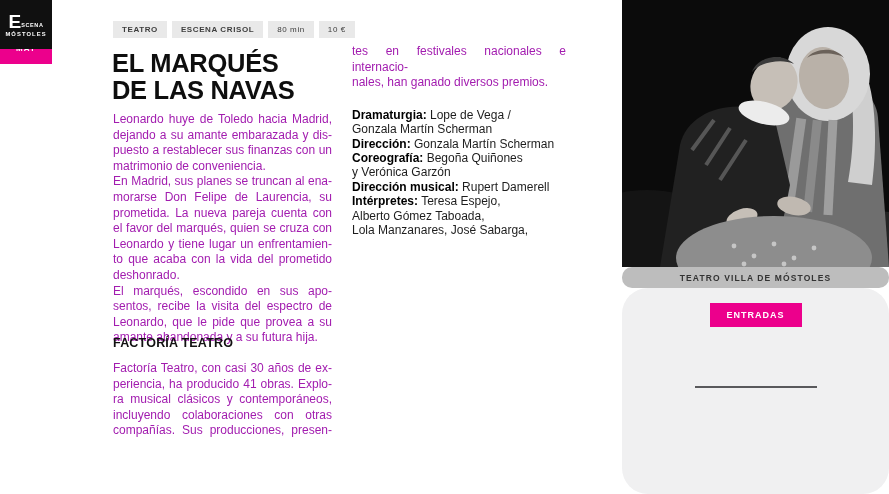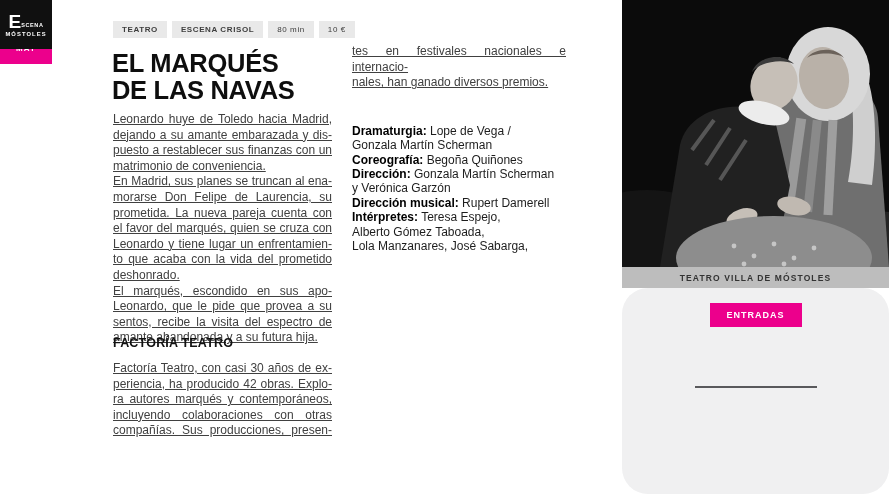--- a/index.html
+++ b/index.html
@@ -40,50 +40,50 @@
     background:#e9e9e9; color:#3d3d3d; font-size:8px; letter-spacing:.6px;
     padding:4px 9px; white-space:nowrap; font-weight:400;
   }
   .chip-strong { font-weight:bold; }
 
   
   .title {
     position:absolute; left:112px; top:50px; width:240px;
     font-size:25.5px; font-weight:bold; line-height:27px; letter-spacing:-.3px; color:#0e0e0e;
   }
-  .col-text { font-size:12px; line-height:15.6px; color:#404040;text-decoration:underline; }
+  .col-text { font-size:12px; line-height:15.6px; color:#a21caf; }
   .jline { text-align:justify; text-align-last:justify; white-space:normal; }
   .lline { text-align:left; }
   .synopsis { position:absolute; left:113px; top:112px; width:219px; }
   .section-heading {
     position:absolute; left:113px; top:336px; font-size:12.5px; font-weight:bold;
     letter-spacing:.2px; color:#111;
   }
   .company { position:absolute; left:113px; top:361px; width:219px; }
   .col2 { position:absolute; left:352px; top:44px; width:214px; }
-  .credits { margin-top:33px; font-size:12px; line-height:14.4px; }
+  .credits { margin-top:17px; font-size:12px; line-height:14.4px; }
   .credit-line b { color:#000; }
 
   
   .footer {
     position:absolute; left:113px; top:455px; display:flex; align-items:baseline; gap:5px;
     font-size:9px; font-weight:bold; color:#9e9e9e; letter-spacing:.5px; white-space:nowrap;
   }
   .footer .serif-it {
     font-family:"Liberation Serif", serif; font-style:italic; font-weight:400;
     font-size:9.5px; letter-spacing:0; color:#b3b3b3;
   }
   .footer .sep { font-weight:400; color:#b3b3b3; }
 
   
   .right-panel { position:absolute; left:622px; top:0; width:267px; height:494px; }
   .photo { width:267px; height:267px; background:#0b0b0b; display:block; }
   .caption-bar {
     width:267px; height:21px; background:#bdbdbd; display:flex; align-items:center; justify-content:center;
-    font-size:8.5px; font-weight:bold; letter-spacing:1.1px; color:#333;
+    font-size:8.5px; font-weight:bold; letter-spacing:1.1px; color:#333;border-radius:10px;
   }
   .panel-lower { position:relative; width:267px; height:206px; background:#f0f0f1;border-radius:26px; }
   .tickets-btn {
     position:absolute; left:50%; top:15px; transform:translateX(-50%);
     background:var(--pink); color:#fff; border:none; cursor:pointer;
     font-family:"Liberation Sans", sans-serif;
     font-size:9px; font-weight:bold; letter-spacing:1px;
     width:92px; height:24px; display:flex; align-items:center; justify-content:center;
   }
   .panel-divider {
@@ -130,43 +130,43 @@
       <div class="jline">puesto a restablecer sus finanzas con un</div>
       <div class="lline">matrimonio de conveniencia.</div>
       <div class="jline">En Madrid, sus planes se truncan al ena-</div>
       <div class="jline">morarse Don Felipe de Laurencia, su</div>
       <div class="jline">prometida. La nueva pareja cuenta con</div>
       <div class="jline">el favor del marqués, quien se cruza con</div>
       <div class="jline">Leonardo y tiene lugar un enfrentamien-</div>
       <div class="jline">to que acaba con la vida del prometido</div>
       <div class="lline">deshonrado.</div>
       <div class="jline">El marqués, escondido en sus apo-</div>
+      <div class="jline">sentos, recibe la visita del espectro de</div>
       <div class="jline">Leonardo, que le pide que provea a su</div>
-      <div class="jline">sentos, recibe la visita del espectro de</div>
       <div class="lline">amante abandonada y a su futura hija.</div>
     </div>
   <div class="section-heading">FACTORÍA TEATRO</div>
   <div class="company col-text">
       <div class="jline">Factoría Teatro, con casi 30 años de ex-</div>
-      <div class="jline">periencia, ha producido 42 obras. Explo-</div>
-      <div class="jline">ra autores marqués y contemporáneos,</div>
+      <div class="jline">periencia, ha producido 41 obras. Explo-</div>
+      <div class="jline">ra musical clásicos y contemporáneos,</div>
       <div class="jline">incluyendo colaboraciones con otras</div>
       <div class="jline">compañías. Sus producciones, presen-</div>
     </div>
 
   <div class="col2">
     <div class="col-text">
         <div class="jline">tes en festivales nacionales e internacio-</div>
         <div class="lline">nales, han ganado diversos premios.</div>
       </div>
     <div class="credits">
         <div class="credit-line"><b>Dramaturgia:</b> Lope de Vega /</div>
         <div class="credit-line">Gonzala Martín Scherman</div>
+        <div class="credit-line"><b>Dirección:</b> Gonzala Martín Scherman</div>
         <div class="credit-line"><b>Coreografía:</b> Begoña Quiñones</div>
-        <div class="credit-line"><b>Dirección:</b> Gonzala Martín Scherman</div>
         <div class="credit-line">y Verónica Garzón</div>
         <div class="credit-line"><b>Dirección musical:</b> Rupert Damerell</div>
         <div class="credit-line"><b>Intérpretes:</b> Teresa Espejo,</div>
         <div class="credit-line">Alberto Gómez Taboada,</div>
         <div class="credit-line">Lola Manzanares, José Sabarga,</div>
       </div>
   </div>
 
 
   <div class="right-panel">

